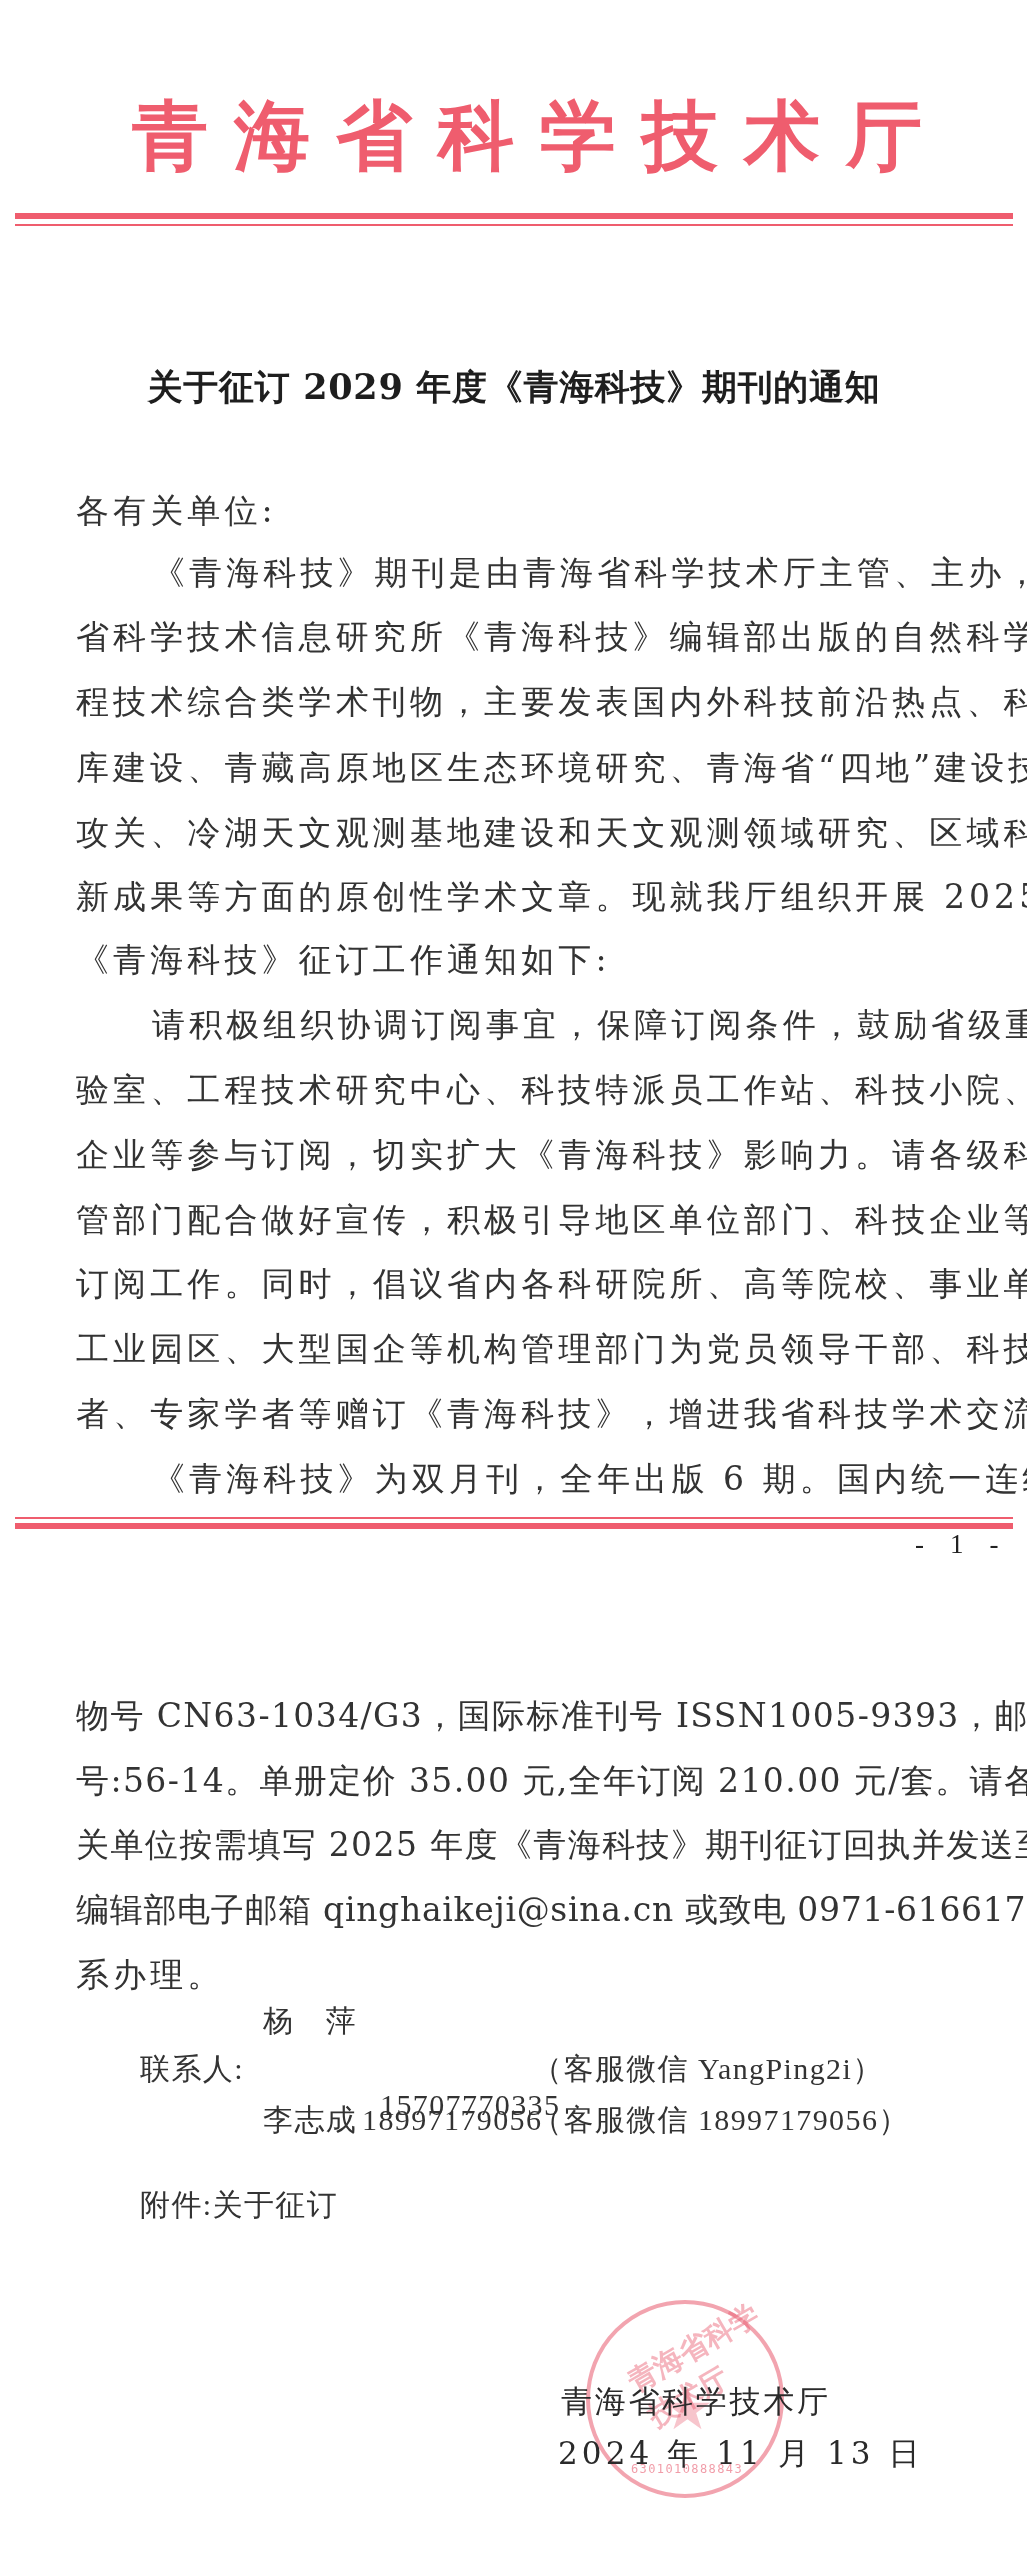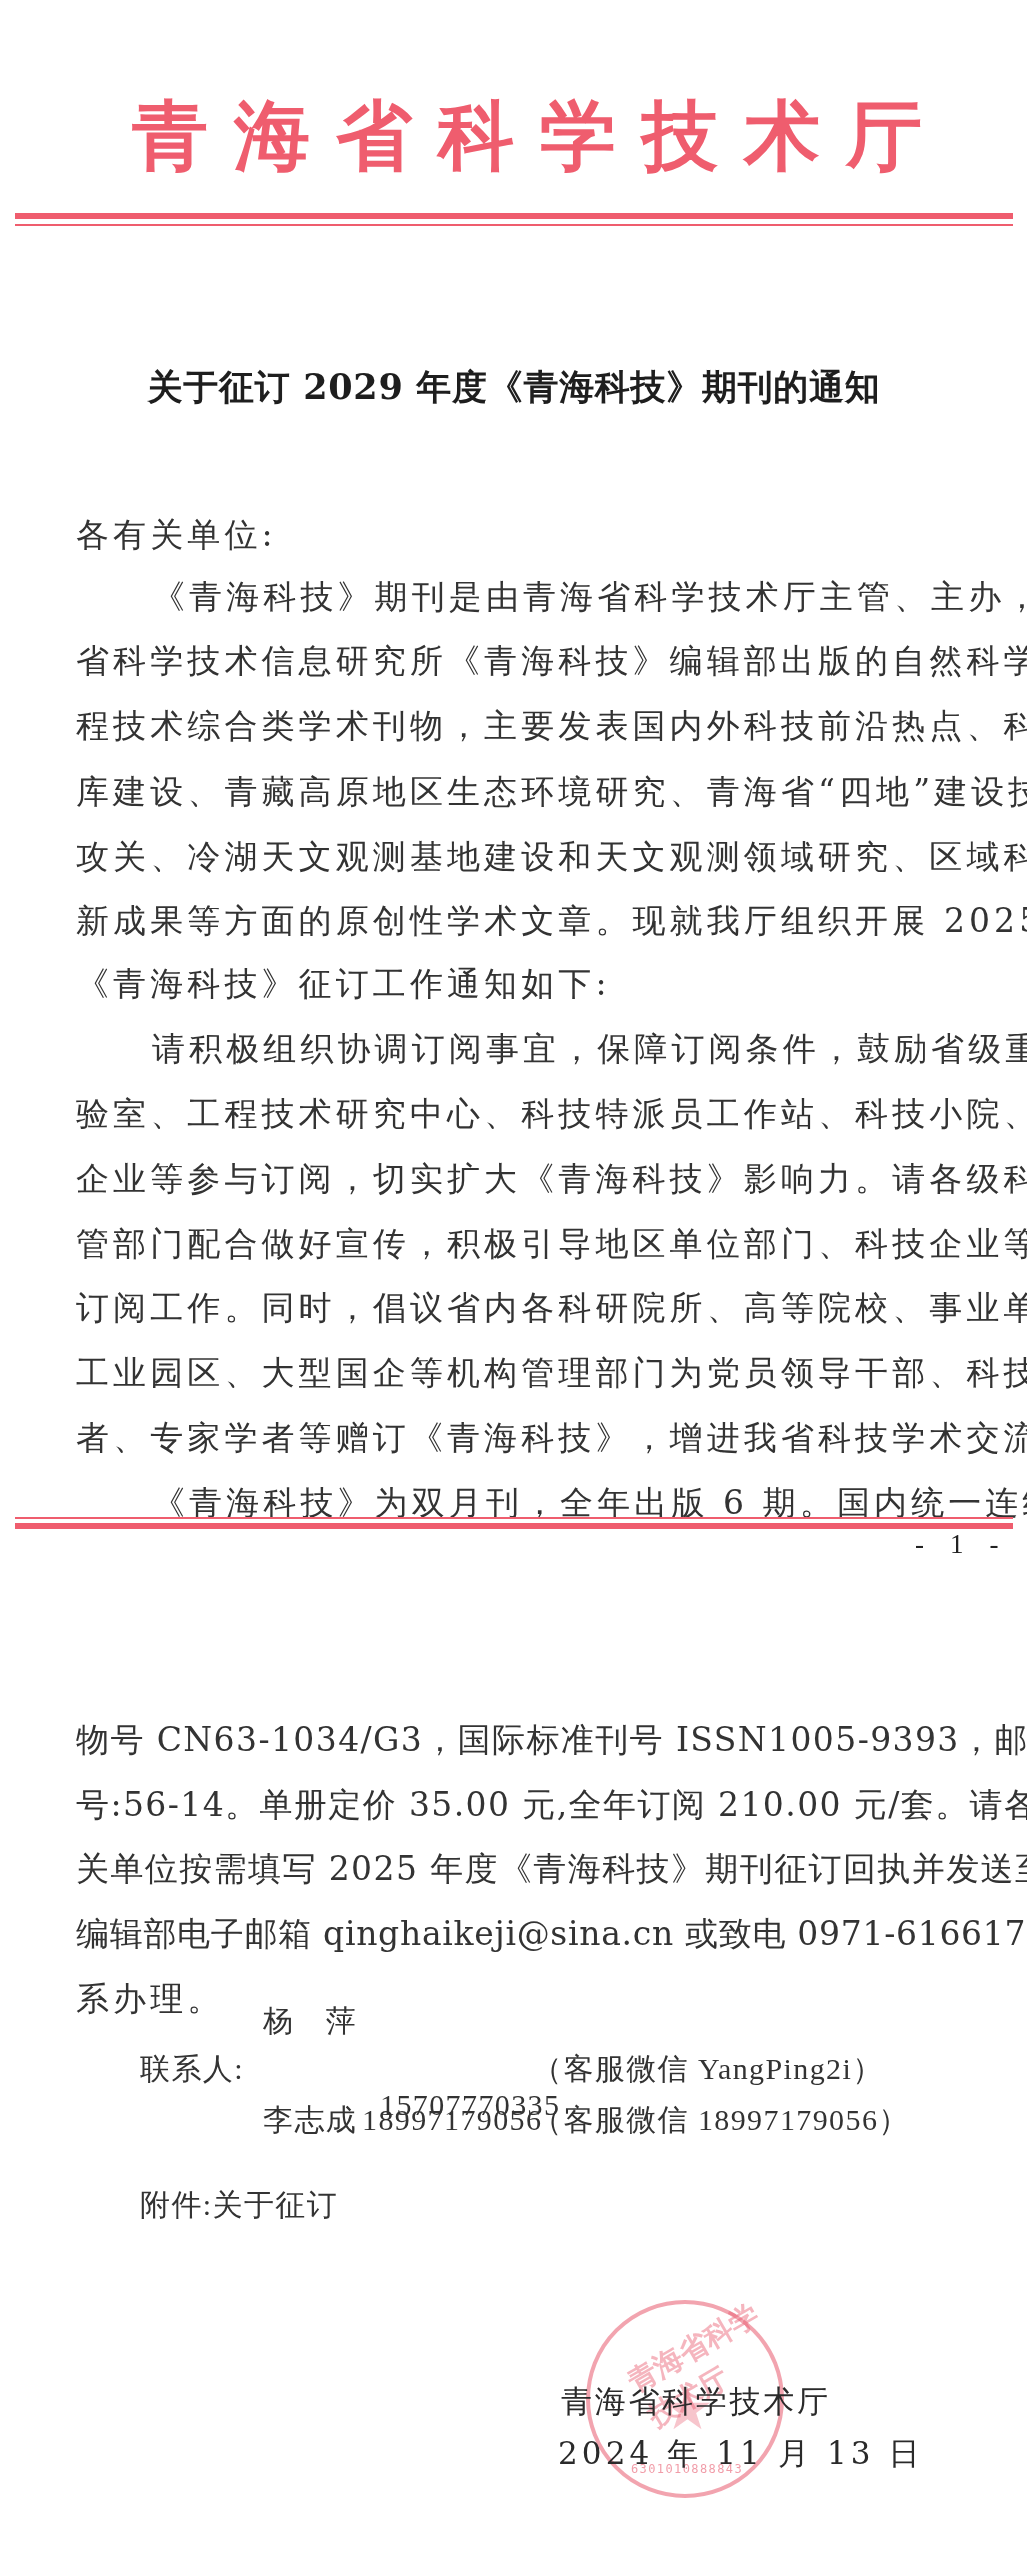--- a/index.html
+++ b/index.html
@@ -6,21 +6,21 @@
   body { width:1028px; height:2576px; position:relative; overflow:hidden;
          font-family:"DejaVu Serif","Liberation Serif",serif; color:#2a2a2a; }
   .abs { position:absolute; }
   .letterhead { left:0; width:1028px; top:81px; text-align:center;
       font-family:"DejaVu Serif","Liberation Serif",serif; font-weight:bold;
       font-size:76px; letter-spacing:26px; color:#ef5d6e; line-height:109px; padding-left:26px; }
   .rule { left:15px; width:998px; background:#ef5d6e; }
   .title { left:0; width:1028px; text-align:center; top:356px; font-size:35px; font-weight:bold;
       color:#1e1e1e; line-height:61px; letter-spacing:0.7px; }
   .body-line { left:76px; width:883px; font-size:33px; line-height:41px; white-space:nowrap;
-      letter-spacing:4.1px; color:#333; text-align:justify; text-align-last:justify;margin-top:24px; }
+      letter-spacing:4.1px; color:#333; text-align:justify; text-align-last:justify; }
   .body-line.last { text-align-last:left; }
   .indent { left:152px; width:808px; }
   .pnum { font-size:27px; color:#222; font-family:"Liberation Serif",serif; letter-spacing:9.6px; }
   .contact { font-size:30px; line-height:41px; white-space:nowrap; letter-spacing:1.4px; color:#333;font-family:Liberation Serif, serif; }
   .stamp { left:586px; top:2300px; width:198px; height:198px; border-radius:50%;
       border:4.1px solid rgba(232,90,110,0.55); box-sizing:border-box; }
   .stamp-text { color:rgba(232,90,110,0.45); font-size:29px; font-weight:bold; }
   .stamp-star { left:71px; top:75px; font-size:59px; color:rgba(232,90,110,0.35); line-height:59px; }
   .stamp-code { left:41px; top:158px; font-size:12px; color:rgba(232,90,110,0.6); letter-spacing:1.4px; font-family:"DejaVu Sans Mono",monospace; }
   .sign { font-size:31px; line-height:41px; letter-spacing:2.7px; color:#2a2a2a; white-space:nowrap; }

